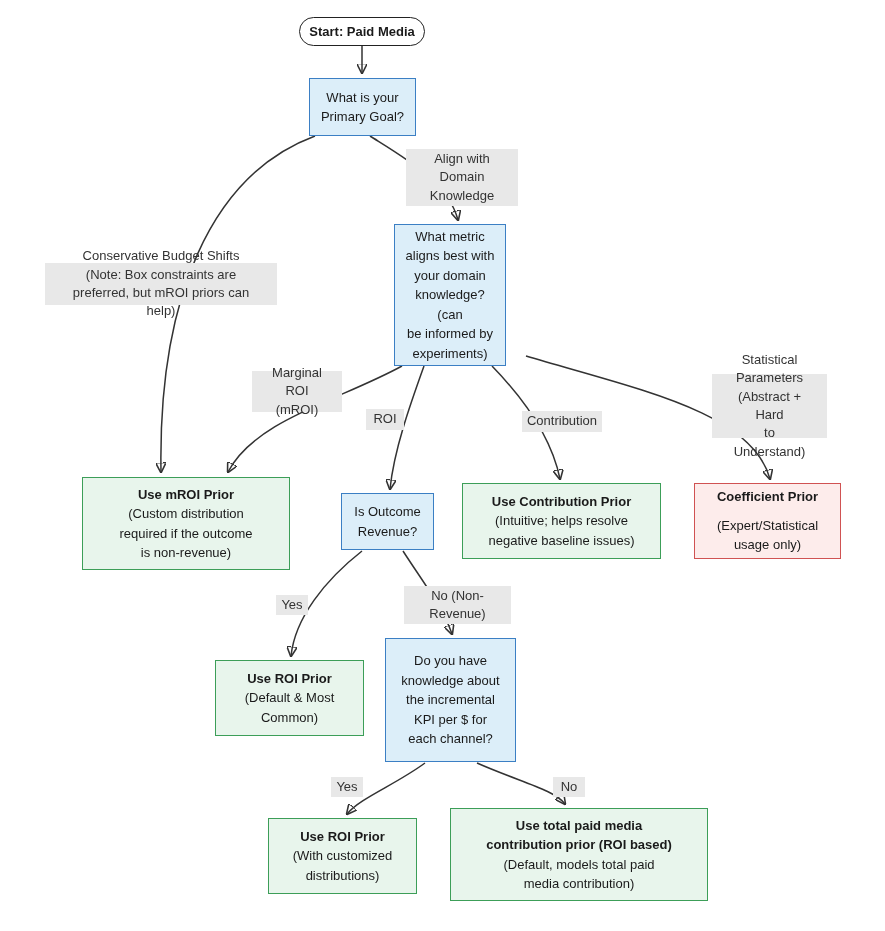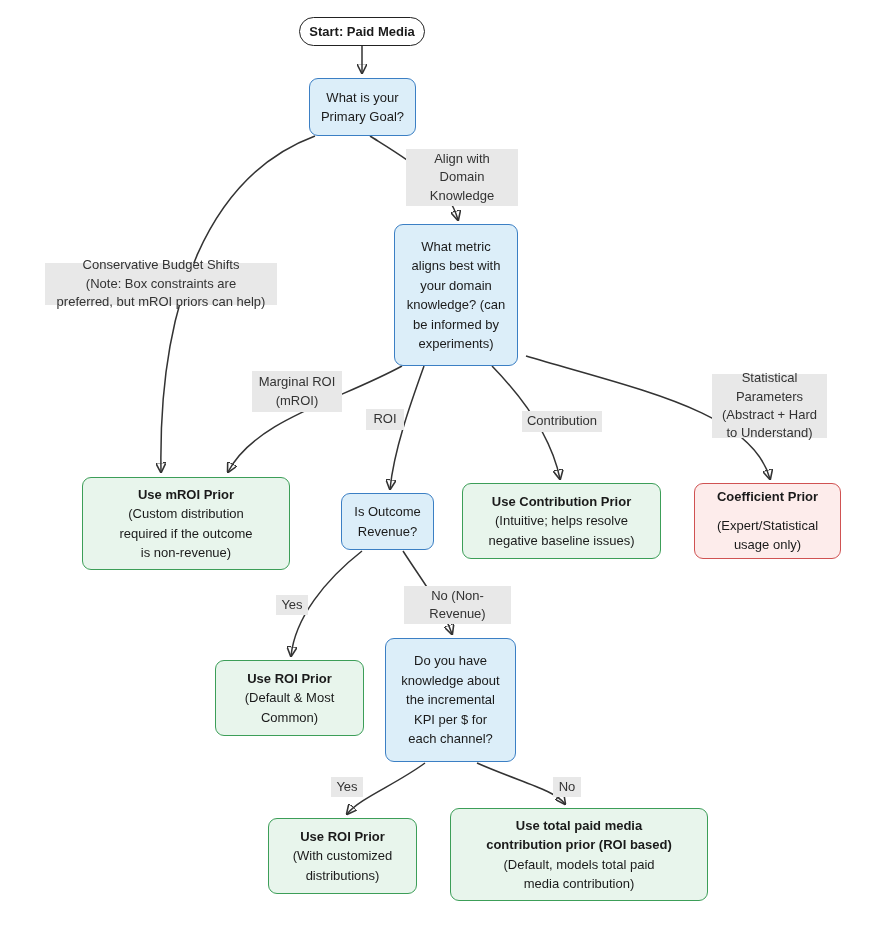--- a/index.html
+++ b/index.html
@@ -18,21 +18,21 @@
     z-index: 1;
     box-sizing: border-box;
     display: flex;
     align-items: center;
     justify-content: center;
     text-align: center;
     font-size: 13px;
     line-height: 1.5;
     color: #1a1a1a;
     white-space: pre-line;
-    border-radius: 9px;
+    border-radius: 0;
     padding: 4px 6px;
   }
   .node-blue  { background: #dceef9; border: 1px solid #3b7fc4; }
   .node-green { background: #e8f5ec; border: 1px solid #3c9e58; }
   .node-red   { background: #fdeceb; border: 1px solid #d05252; gap: 9px; }
   .node-start {
     background: #ffffff;
     border: 1.5px solid #222222;
     border-radius: 15px;
     font-weight: bold;
@@ -45,21 +45,21 @@
     box-sizing: border-box;
     display: flex;
     align-items: center;
     justify-content: center;
     text-align: center;
     font-size: 13px;
     line-height: 1.42;
     color: #333333;
     background: #e8e8e8;
     white-space: pre-line;
-    padding: 1px 3px;
+    padding: 1px 16px;
   }
 </style>
 </head>
 <body>
 
 <div class="canvas">
 
   <svg class="edges" width="885" height="931" viewBox="0 0 885 931">
     <defs>
       <marker id="arrow" viewBox="0 0 10 10" refX="9" refY="5" markerWidth="7" markerHeight="7" orient="auto">
@@ -81,21 +81,21 @@
 
   <div class="node node-start" style="left:299px; top:17px; width:126px; height:29px;">
     <span>Start: Paid Media</span>
   </div>
 
   <div class="node node-blue" style="left:309px; top:78px; width:107px; height:58px;">
     <span>What is your
 Primary Goal?</span>
   </div>
 
-  <div class="node node-blue" style="left:394px; top:224px; width:124px; height:142px;">
+  <div class="node node-blue" style="left:394px; top:224px; width:112px; height:142px;">
     <span>What metric
 aligns best with
 your domain
 knowledge? (can
 be informed by
 experiments)</span>
   </div>
 
   <div class="node node-green" style="left:82px; top:477px; width:208px; height:93px; flex-direction:column;">
     <div class="node-title">Use mROI Prior</div>

